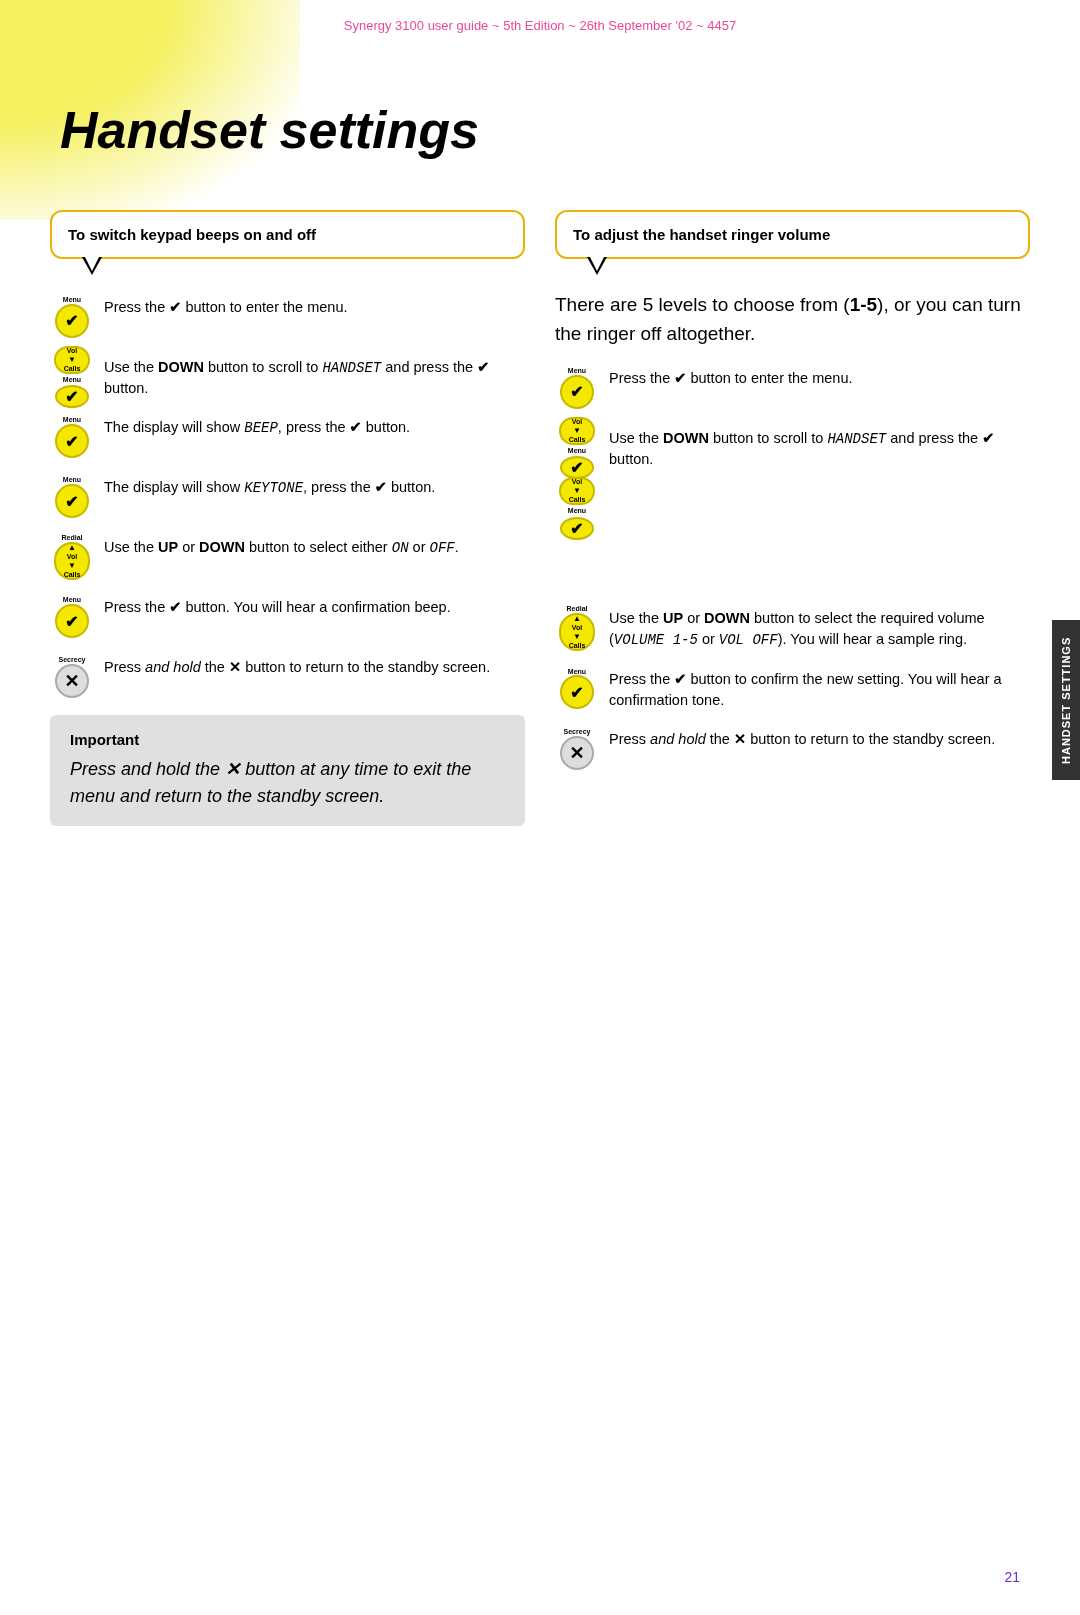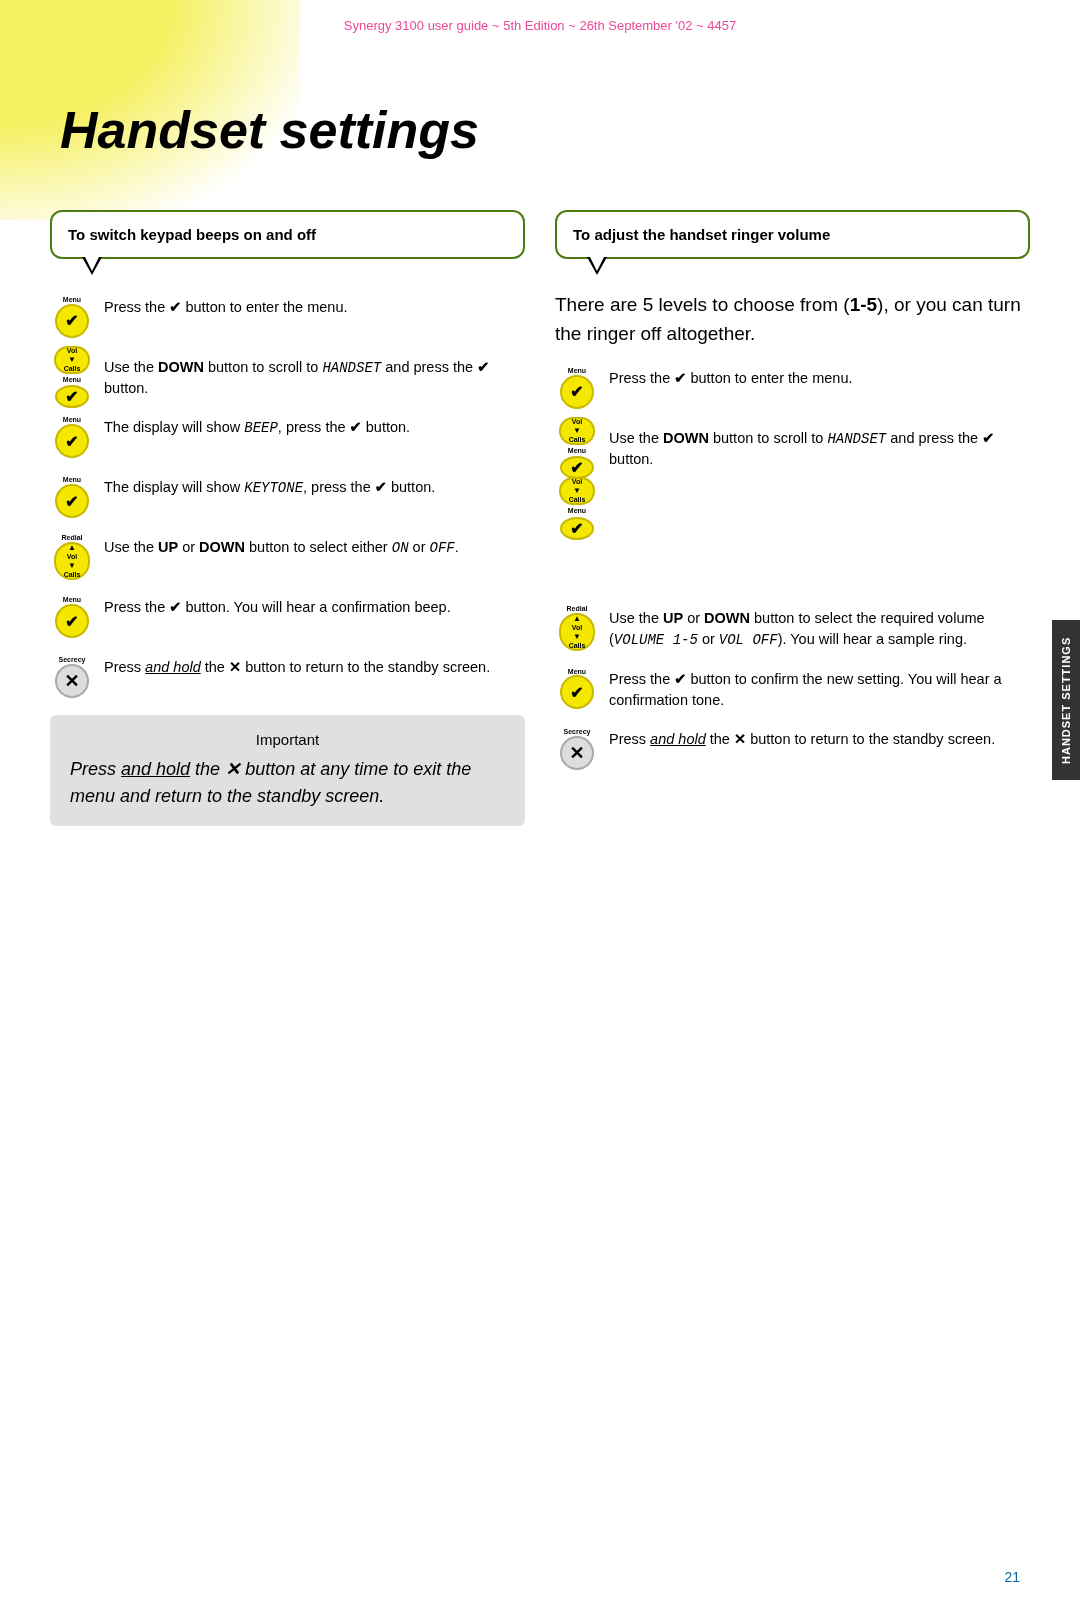--- a/index.html
+++ b/index.html
@@ -87,21 +87,21 @@
     .col-left {
       flex: 1;
     }
 
     .col-right {
       flex: 1;
     }
 
     
     .speech-bubble {
-      border: 2px solid #4d7c0f;
+      border: 2px solid #eab308;
       border-radius: 12px;
       padding: 12px 16px;
       margin-bottom: 20px;
       font-weight: bold;
       font-size: 15px;
       line-height: 1.4;
       position: relative;
       background: #fff;
     }
 
@@ -225,50 +225,50 @@
       padding-top: 2px;
     }
 
     .mono {
       font-family: 'Courier New', monospace;
       font-size: 14px;
       font-style: italic;
     }
 
     strong { font-weight: bold; }
-    em { font-style: italic; text-decoration: underline; }
+    em { font-style: italic; }
 
     
     .important-box {
       background: #e0e0e0;
       border-radius: 6px;
       padding: 16px 20px;
       margin-top: 16px;
     }
 
     .important-title {
-      font-weight: normal;
+      font-weight: bold;
       font-size: 15px;
       margin-bottom: 8px;
-      text-align: center;
+      text-align: left;
     }
 
     .important-text {
       font-size: 18px;
       line-height: 1.5;
       font-style: italic;
     }
 
     
     .page-number {
       position: absolute;
       bottom: 30px;
       right: 60px;
       font-size: 14px;
-      color: #0369a1;
+      color: #6d28d9;
     }
 
     .intro-text {
       font-size: 19px;
       line-height: 1.5;
       margin-bottom: 14px;
     }
 
     
     .btn-stack {

